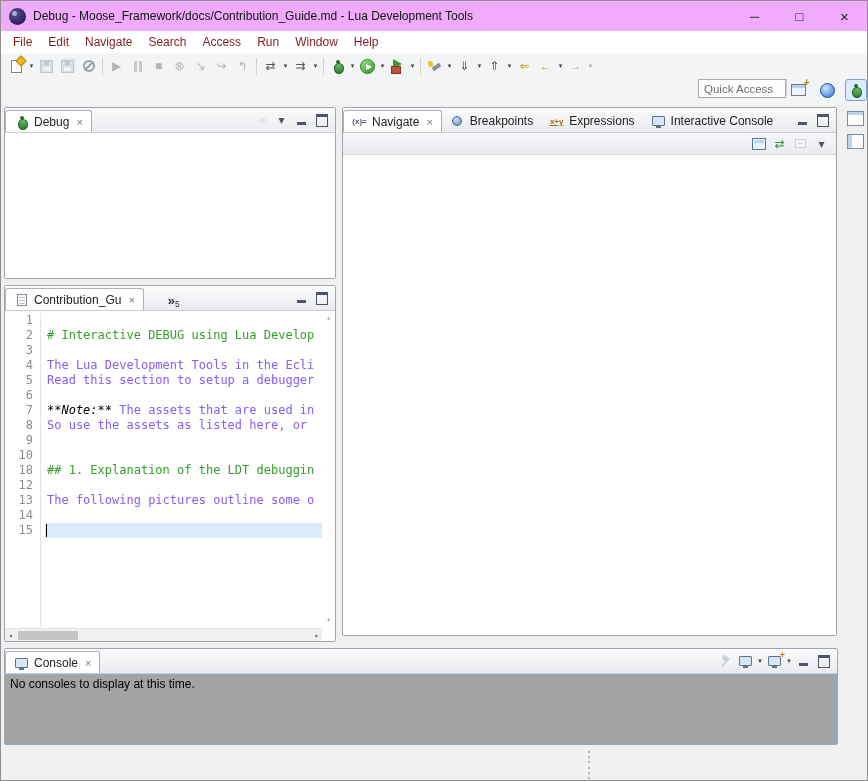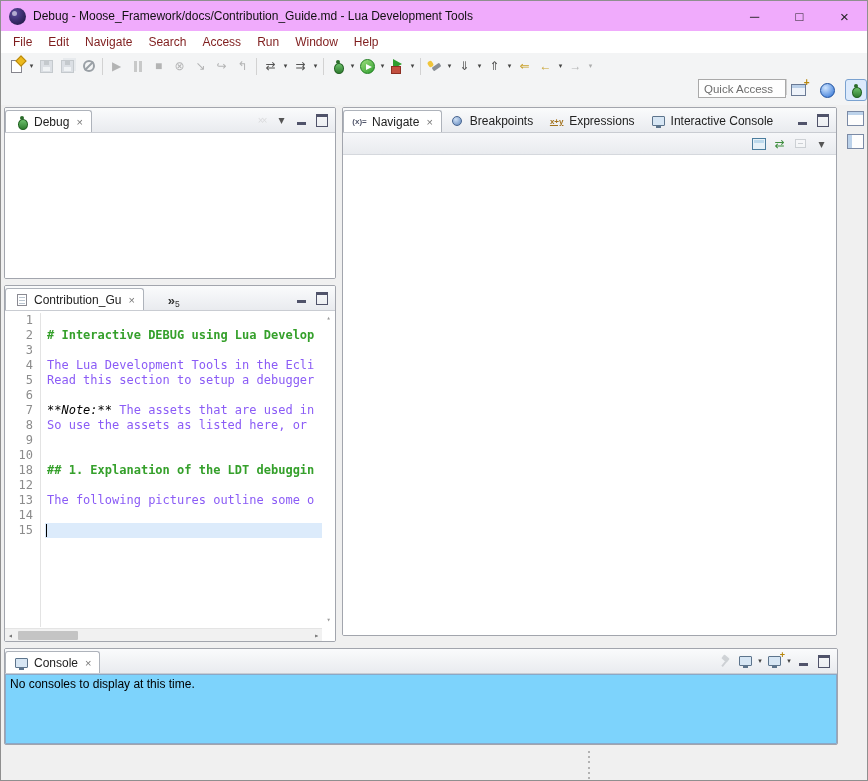--- a/index.html
+++ b/index.html
@@ -106,29 +106,29 @@
   .more-tabs .mt-n{font-size:8.5px;line-height:1;margin-bottom:-1px}
 
   
   .editor-body{font-family:"DejaVu Sans Mono",monospace}
   .gutter{position:absolute;left:0;top:2px;width:36px;padding-right:7px;text-align:right;
           font:12px/15px "DejaVu Sans Mono",monospace;color:#8c8c8c;border-right:1px solid #e3e3e3;bottom:14px}
   .code{position:absolute;left:40px;right:13px;top:2px;bottom:14px;font:12px/15px "DejaVu Sans Mono",monospace;white-space:pre;overflow:hidden}
   .cline{height:15px;position:relative;padding-left:2px}
   .cline.cur{background:#dcebfb}
   .caret{position:absolute;left:1px;top:1px;width:1px;height:13px;background:#000}
-  .seg-h{color:#35a02b;font-weight:bold}
+  .seg-h{color:#35a02b;font-weight:normal}
   .seg-p{color:#8b5cf6}
   .seg-i{font-style:italic;color:#000}
   .vsb{position:absolute;right:0;top:0;width:13px;bottom:14px;display:flex;flex-direction:column;justify-content:space-between;align-items:center;color:#9b9b9b;font-size:7px;padding:3px 0}
   .hsb{position:absolute;left:0;right:13px;bottom:0;height:13px;background:#f1f1f1;border-top:1px solid #e4e4e4;display:flex;align-items:center;justify-content:space-between;font-size:8px;color:#707070;padding:0 3px}
   .hsb-thumb{position:absolute;left:13px;top:2px;width:60px;height:9px;background:#c4c4c4;border-radius:1px}
 
   
-  .console-body{position:absolute;left:0;right:0;top:25px;bottom:0;background:#7dd3fc;border:1px solid #8aa8c8}
+  .console-body{position:absolute;left:0;right:0;top:25px;bottom:0;background:#a3a3a3;border:1px solid #8aa8c8}
   .console-msg{padding:2px 4px;font-size:12px;color:#000}
 
   
   .right-strip{position:absolute;left:841px;top:106px;width:26px;height:540px;display:flex;flex-direction:column;align-items:center;padding-top:4px;gap:8px}
   .grip{position:absolute;left:585px;top:750px;width:6px;height:28px;display:flex;flex-direction:column;justify-content:space-between;align-items:center}
   .grip i{display:block;width:2px;height:2px;border-radius:50%;background:#9e9e9e}
 </style>
 </head>
 <body>
 

